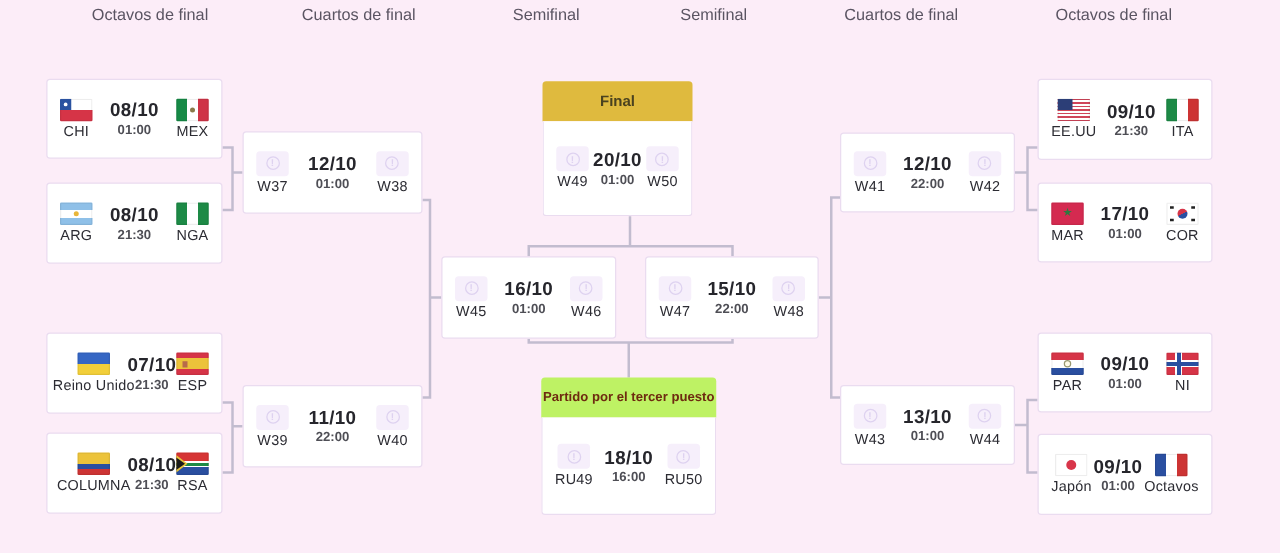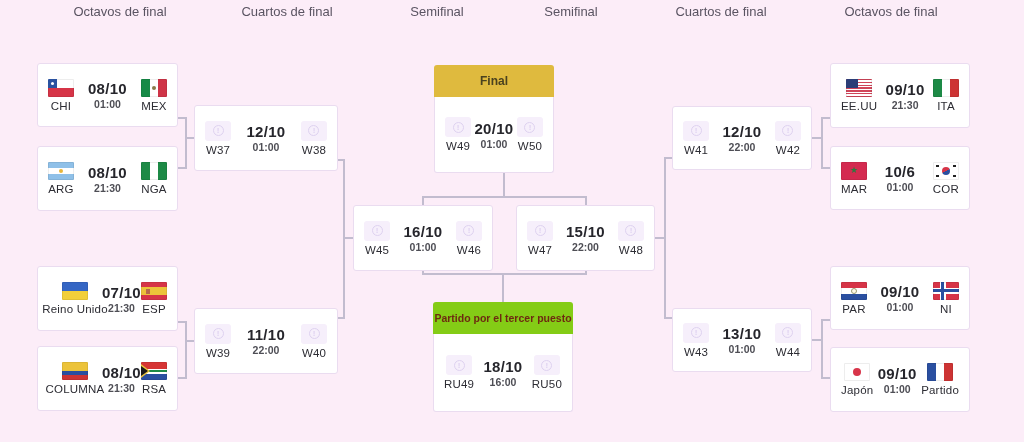--- a/index.html
+++ b/index.html
@@ -16,21 +16,21 @@
   .col{display:flex;flex-direction:column;align-items:center;gap:3px;min-width:26px}
   .code{font-size:11.5px;color:#2c2c33;white-space:nowrap;letter-spacing:.2px}
   .when{display:flex;flex-direction:column;align-items:center;gap:1px}
   .date{font-size:15px;font-weight:600;color:#26262c;letter-spacing:.3px;white-space:nowrap}
   .time{font-size:10.5px;font-weight:700;color:#4e4e55;white-space:nowrap}
 
   .titled{position:absolute;z-index:1;border-radius:3px}
   .box-header{height:32px;display:flex;align-items:center;justify-content:center;
               font-weight:600;border-radius:3px 3px 0 0;white-space:nowrap}
   .final-header{background:#dfba3e;color:#4a421f;font-size:12px}
-  .third-header{background:#84cc16;color:#6e2b10;font-size:10.5px}
+  .third-header{background:#bef264;color:#6e2b10;font-size:10.5px}
   .box-body{background:#fff;border:1px solid #eadcf0;border-top:none;border-radius:0 0 3px 3px;
             display:flex;align-items:center;justify-content:space-between;
             padding:0 10px;box-sizing:border-box}
 
   
   .flag{width:26px;height:18px;display:block;position:relative;overflow:hidden;border-radius:1px;
         box-shadow:inset 0 0 0 1px rgba(0,0,0,.07);background:#fff}
   .f-chile{background:linear-gradient(to bottom,#fff 0 50%,#d63447 50% 100%)}
   .f-chile::before{content:"";position:absolute;left:0;top:0;width:9px;height:9px;background:#2a52a0}
   .f-chile::after{content:"";position:absolute;left:3px;top:3px;width:3px;height:3px;background:#fff;border-radius:50%}
@@ -342,21 +342,21 @@
       <span class="code">ITA</span>
     </div>
   </div>
 
   <div class="match" style="left:830px;top:146px;width:140px;height:64px">
     <div class="col">
       <span class="flag f-morocco"></span>
       <span class="code">MAR</span>
     </div>
     <div class="when">
-      <span class="date">10/6</span>
+      <span class="date">17/10</span>
       <span class="time">01:00</span>
     </div>
     <div class="col">
       <span class="flag f-south-korea"></span>
       <span class="code">COR</span>
     </div>
   </div>
 
   <div class="match" style="left:830px;top:266px;width:140px;height:64px">
     <div class="col">
@@ -377,17 +377,17 @@
     <div class="col">
       <span class="flag f-japan"></span>
       <span class="code">Japón</span>
     </div>
     <div class="when">
       <span class="date">09/10</span>
       <span class="time">01:00</span>
     </div>
     <div class="col">
       <span class="flag f-france"></span>
-      <span class="code">Partido</span>
+      <span class="code">Octavos</span>
     </div>
   </div>
 
 </div>
 
 </body></html>

